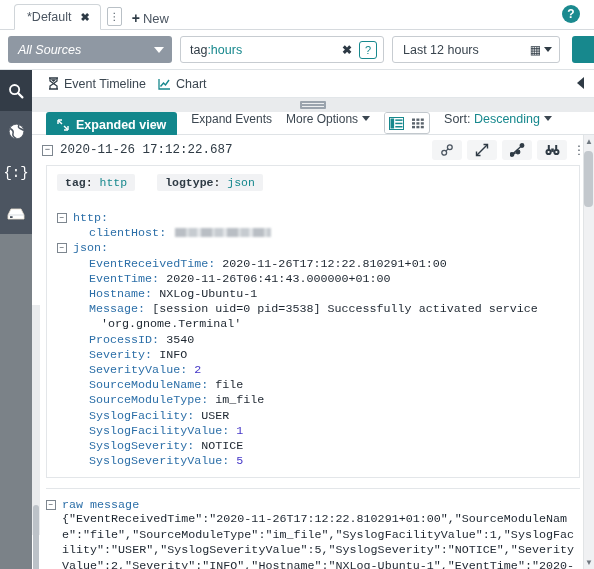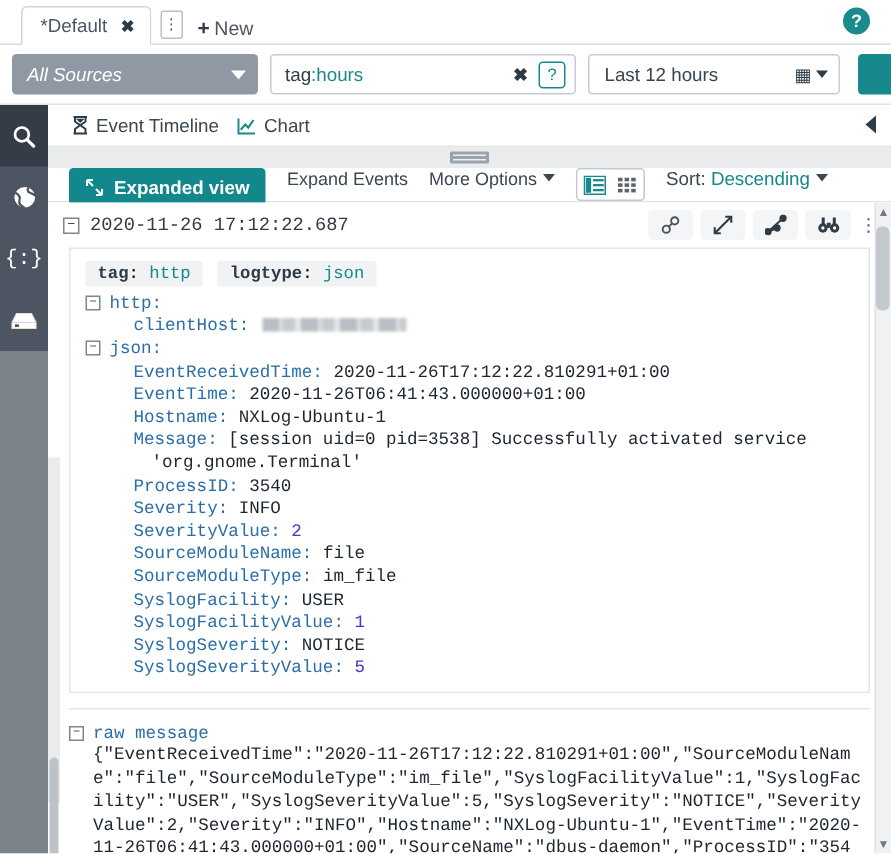--- a/index.html
+++ b/index.html
@@ -203,21 +203,21 @@
     width: 30px; height: 20px; background: #f4f5f6; border-radius: 3px;
     display: flex; align-items: center; justify-content: center;
   }
   .kebab { width: 14px; text-align: center; color: #4b5560; font-size: 12px; line-height: 1; }
 
   .event-card {
     margin: 0 14px 0 14px;
     border: 1px solid #e3e6e9; background: #fff;
     padding: 8px 10px 8px 10px;
   }
-  .chips { display: flex; gap: 10px; margin-bottom: 4px; }
+  .chips { display: flex; gap: 22px; margin-bottom: 20px; }
   .chip {
     background: #f1f2f4; border-radius: 2px; padding: 2px 8px;
     font-family: "Liberation Mono", monospace; font-size: 11.5px;
   }
   .chip .k { color: #2f3b45; font-weight: bold; }
   .chip .v { color: #17888d; }
 
   .kvlist { font-family: "Liberation Mono", monospace; font-size: 11.7px; line-height: 15.2px; }
   .grp { display: flex; align-items: flex-start; }
   .grp .tgl {

